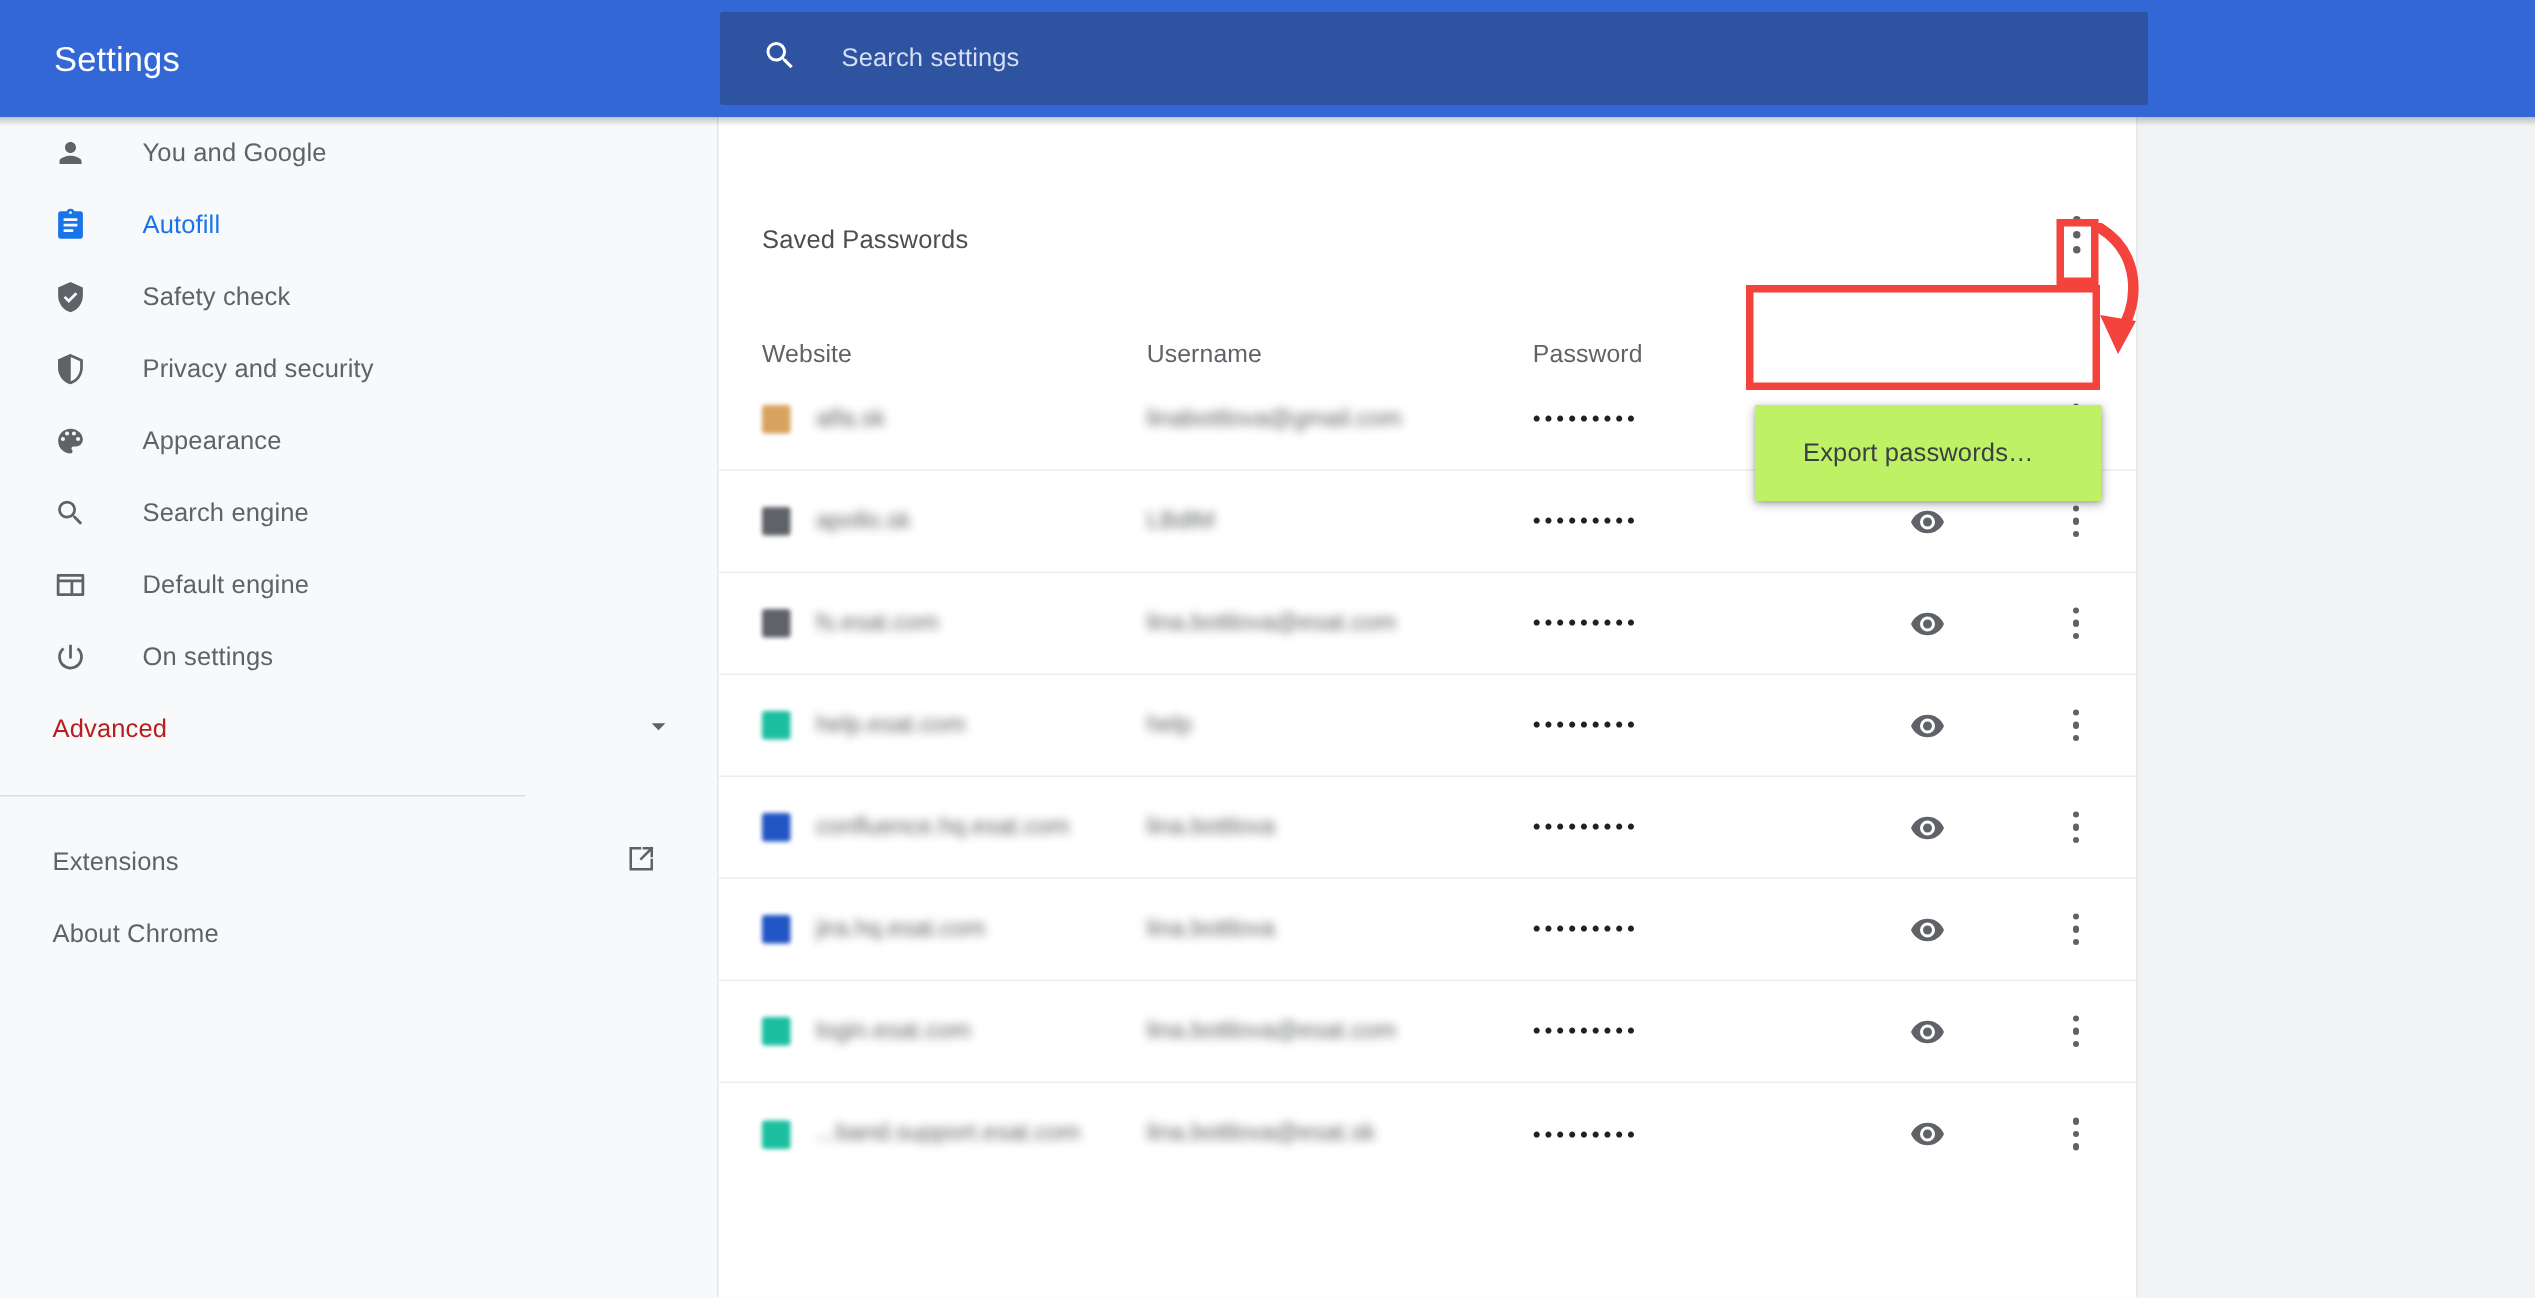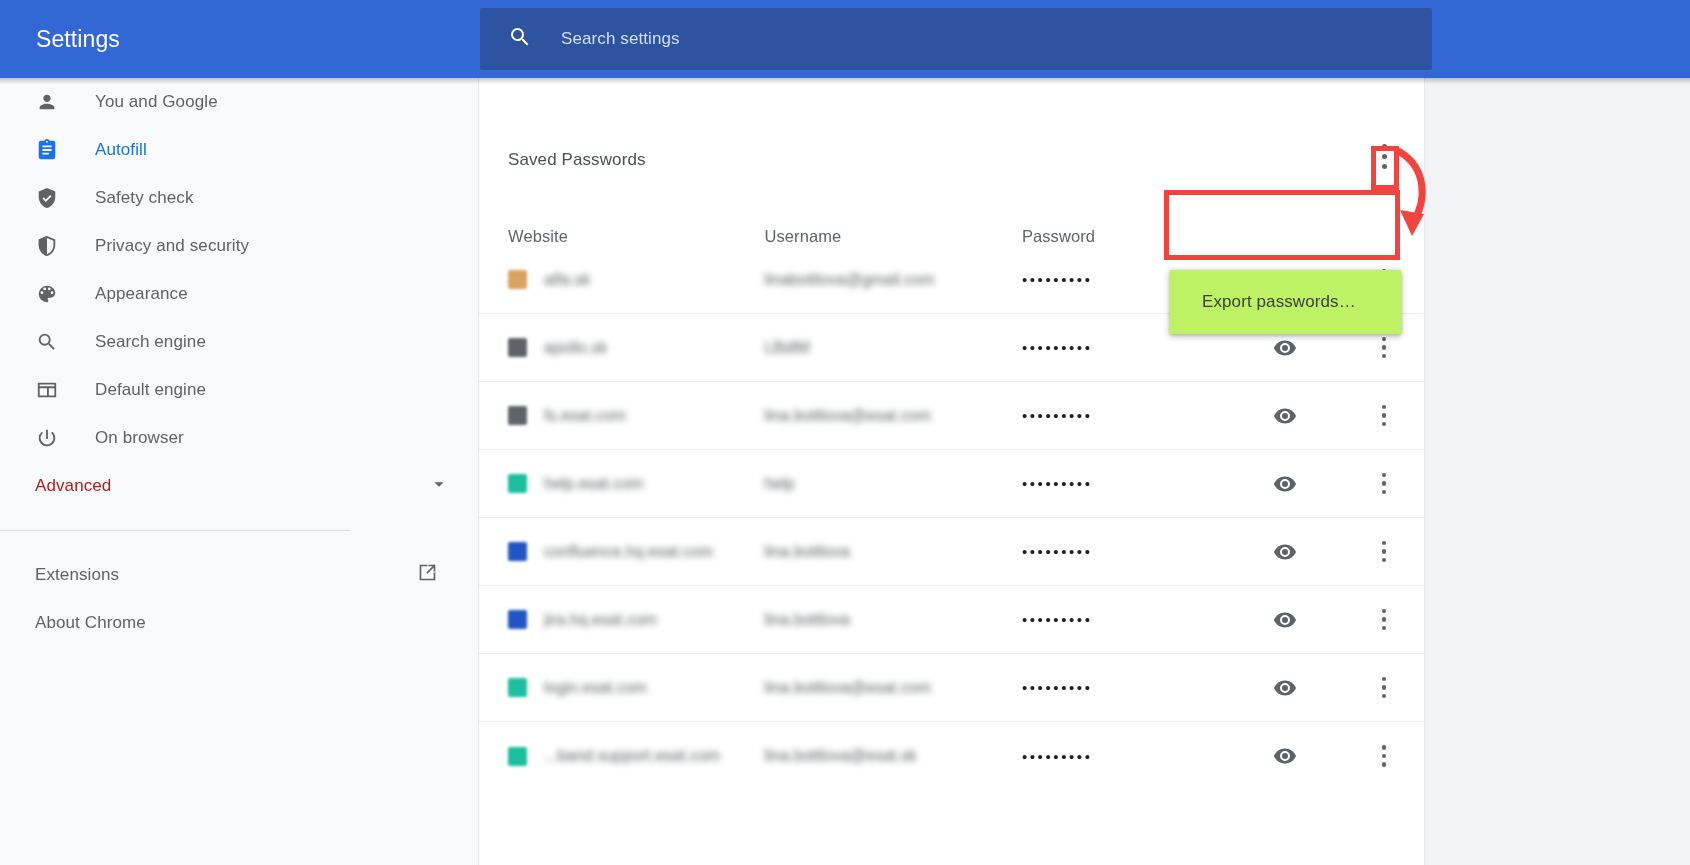--- a/index.html
+++ b/index.html
@@ -353,21 +353,21 @@
     </span>
     <span>Default engine</span>
   </div>
 
   <div class="nav-item">
     <span class="ico">
       <svg width="22" height="22" viewBox="0 0 24 24">
           <path d="M13 3h-2v10h2V3zm4.83 2.17-1.42 1.42A6.92 6.92 0 0 1 19 12a7 7 0 1 1-14 0c0-2.22 1.03-4.2 2.64-5.49L6.22 5.09A8.93 8.93 0 0 0 3 12a9 9 0 1 0 14.83-6.83z"></path>
         </svg>
     </span>
-    <span>On browser</span>
+    <span>On settings</span>
   </div>
 
   <div class="nav-advanced">
     <span class="label">Advanced</span>
     <span>
       <svg width="22" height="22" viewBox="0 0 24 24" fill="#5f6368">
           <path d="M7 10l5 5 5-5z"></path>
         </svg>
     </span>
   </div>

